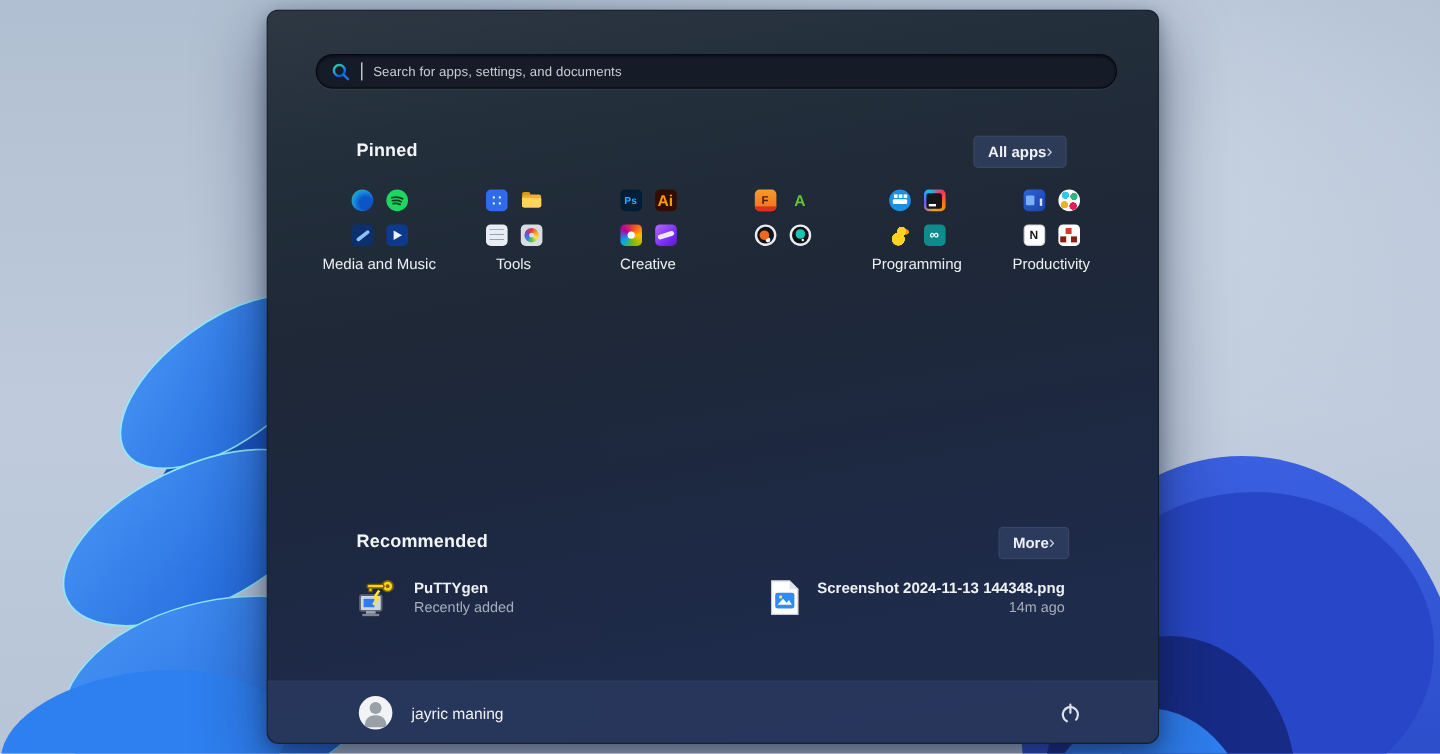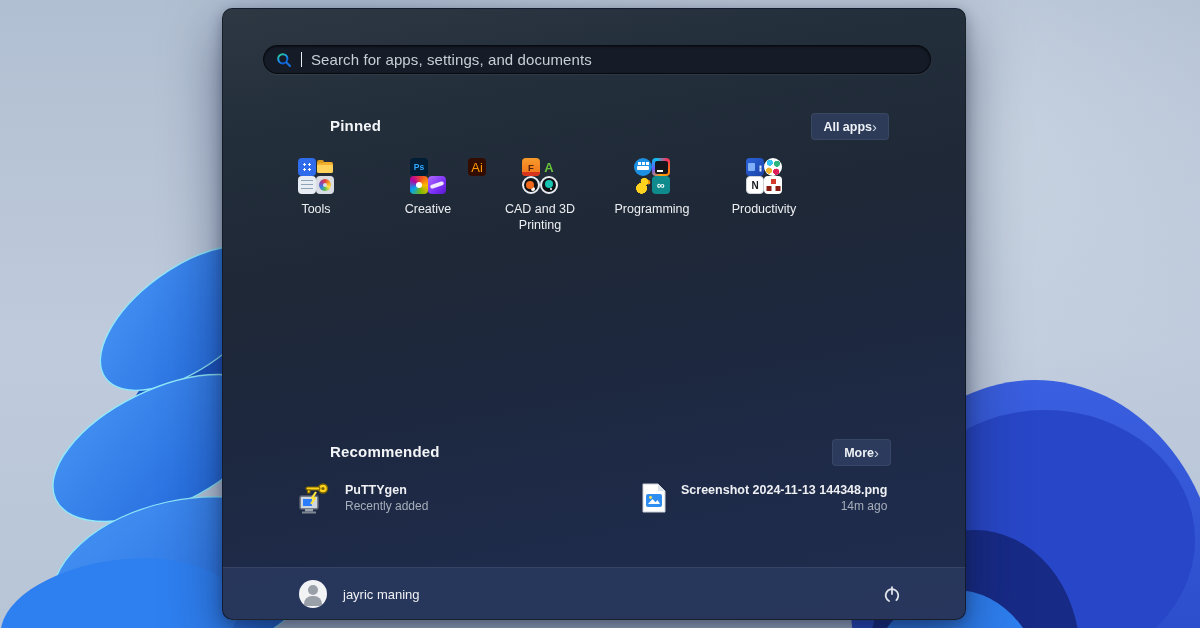--- a/index.html
+++ b/index.html
@@ -16,34 +16,34 @@
     border-radius:10px;
     background: linear-gradient(170deg, #2d3843 0%, #242f3c 16%, #1e2836 38%, #1d2841 62%, #1e2b4a 82%, #1f2c4e 100%);
     box-shadow: 0 22px 55px rgba(15,25,55,.5), 0 4px 14px rgba(15,25,55,.35);
     border:1px solid rgba(0,0,0,.35); }
 
   
   .search { position:absolute; left:40px; top:36px; width:668px; height:29px;
     background:#151b27; border-radius:15px; border:1px solid rgba(0,0,0,.6);
     box-shadow: inset 0 1px 2px rgba(0,0,0,.5), 0 1px 0 rgba(255,255,255,.05);
     display:flex; align-items:center; padding:0 12px; gap:9px; cursor:text; }
-  .search .ph { color:#c9cdd4; font-size:15px; letter-spacing:.1px; }
+  .search .ph { color:#c9cdd4; font-size:11px; letter-spacing:.1px; }
   .caret { width:1px; height:15px; background:#e8ebef; }
 
   
-  .sec-title { position:absolute; color:#f3f5f7; font-size:15px; font-weight:700; letter-spacing:.2px;margin-left:33px; }
+  .sec-title { position:absolute; color:#f3f5f7; font-size:15px; font-weight:700; letter-spacing:.2px; }
   .pill-btn { position:absolute; height:27px; padding:0 11px; display:flex; align-items:center; 
     background:rgba(49,65,100,.75); border:1px solid rgba(255,255,255,.06); border-radius:4px;
     color:#eef1f5; font-size:12.5px; font-weight:600; cursor:pointer; }
   .pill-btn .chev { color:#cdd5e2; font-size:15px; font-weight:400; line-height:1; margin-top:-1px; }
 
   
   .tiles { position:absolute; left:37px; top:149px; width:672px; display:flex; }
   .tile { width:112px; display:flex; flex-direction:column; align-items:center; cursor:pointer; }
-  .fgrid { display:grid; grid-template-columns:18px 18px; grid-auto-rows:18px; gap:0; }
+  .fgrid { display:grid; grid-template-columns:18px 18px; grid-auto-rows:18px; gap:11px; }
   .tile .lbl { margin-top:7px; width:100px; text-align:center; color:#edeff2; font-size:12.5px; line-height:16px; }
 
   .mi { width:18px; height:18px; border-radius:4px; position:relative; overflow:hidden; }
   .mi.rnd { border-radius:50%; }
 
   .mi-edge { background: radial-gradient(circle at 66% 64%, #0c55c6 0 32%, #1787e8 58%, #27c488 88%); }
   .mi-spotify { background:#1ed760; }
   .mi-paintdart { background:#0c2f6e; }
   .mi-paintdart i { position:absolute; left:3px; top:8px; width:13px; height:3px; background:#8ec0ff; border-radius:2px; transform:rotate(-38deg); }
   .mi-player { background:#0d3a8c; display:flex; align-items:center; justify-content:center; }
@@ -56,21 +56,21 @@
   .mi-folder i:before { content:""; position:absolute; left:0; top:-2px; width:7px; height:3px; background:#d99a1d; border-radius:2px 2px 0 0; }
   .mi-folder i:after { content:""; position:absolute; left:0; top:3px; width:16px; height:8px; background:#ffd35c; border-radius:1px 1px 2px 2px; }
   .mi-notepad { background:#e8edf3; }
   .mi-notepad i { position:absolute; left:3px; top:4px; width:12px; height:11px;
     background: repeating-linear-gradient(180deg, #8fa3b8 0 1px, transparent 1px 4px); }
   .mi-palette { background:#d9dde3; display:flex; align-items:center; justify-content:center; }
   .mi-palette i { width:12px; height:12px; border-radius:50%;
     background: conic-gradient(#e23c3c, #f5a623, #ffe34d, #58c24c, #2f7fe8, #8e44ad, #e23c3c); }
   .mi-palette i:before { content:""; position:absolute; width:4px; height:4px; background:#d9dde3; border-radius:50%; left:7px; top:7px; }
   .mi-ps { background:#001e36; color:#31a8ff; font-size:8.5px; font-weight:700; display:flex; align-items:center; justify-content:center; }
-  .mi-ai { background:#330c00; color:#ff9a00; font-size:13px; font-weight:400; display:flex; align-items:center; justify-content:center;margin-left:40px; }
+  .mi-ai { background:#330c00; color:#ff9a00; font-size:13px; font-weight:700; display:flex; align-items:center; justify-content:center; }
   .mi-photos { background: conic-gradient(from 20deg, #f25022, #ffb900, #7fba00, #00a4ef, #b4009e, #f25022); }
   .mi-photos i { position:absolute; left:6px; top:6px; width:6px; height:6px; border-radius:50%; background:#fff; }
   .mi-clip { background: linear-gradient(135deg, #b06bff 0%, #7b2ff7 60%, #5b18c9 100%); }
   .mi-clip i { position:absolute; left:2px; top:7px; width:14px; height:4px; background:#f0e6ff; border-radius:3px; transform:rotate(-18deg); }
   .mi-fusion { background: linear-gradient(180deg, #f89b2c, #f07018); color:#50200a; font-size:9.5px; font-weight:800; display:flex; align-items:center; justify-content:center; }
   .mi-fusion i { position:absolute; left:0; bottom:0; width:100%; height:4px; background:#d8331c; }
   .mi-acad { background:transparent; color:#67c23a; font-size:13px; font-weight:800; display:flex; align-items:center; justify-content:center; }
   .mi-slicer1, .mi-slicer2 { background:#101216; border:2px solid #e8ecf0; }
   .mi-slicer1 i { position:absolute; left:2px; top:3px; width:8px; height:8px; border-radius:50%; background:#f0681a; box-shadow: 3px 4px 0 -2px #ffffff; }
   .mi-slicer2 i { position:absolute; left:3px; top:2px; width:8px; height:8px; border-radius:50%; background:#19c3b2; box-shadow: 2px 5px 0 -3px #ffffff; }
@@ -168,20 +168,37 @@
 
   <div class="sec-title" style="left:74px; top:108px;">Pinned</div>
 
   <div class="pill-btn" style="right:76px; top:104px;">
     <span>All apps</span>
     <span class="chev">›</span>
   </div>
 
   <div class="tiles">
 
+    <div class="tile">
+      <div class="fgrid">
+        <div class="mi rnd mi-edge"></div>
+        <div class="mi rnd mi-spotify">
+          <svg width="18" height="18" viewBox="0 0 18 18">
+              <path d="M4.5 6.8c3-.9 6.4-.5 9 .9M5 9.3c2.6-.7 5.3-.3 7.5.8M5.5 11.7c2.1-.5 4.2-.2 6 .7" fill="none" stroke="#0c3b20" stroke-width="1.4" stroke-linecap="round"></path>
+            </svg>
+        </div>
+        <div class="mi mi-paintdart">
+            <i></i>
+          </div>
+        <div class="mi mi-player">
+            <i></i>
+          </div>
+      </div>
+      <div class="lbl">Media and Music</div>
+    </div>
 
     <div class="tile">
       <div class="fgrid">
         <div class="mi mi-calc">
             <i></i>
           </div>
         <div class="mi mi-folder">
             <i></i>
           </div>
         <div class="mi mi-notepad">
@@ -215,21 +232,20 @@
             <i></i>
           </div>
         <div class="mi mi-acad">A</div>
         <div class="mi rnd mi-slicer1">
             <i></i>
           </div>
         <div class="mi rnd mi-slicer2">
             <i></i>
           </div>
       </div>
-      <div class="lbl">CAD and 3D Printing</div>
     </div>
 
     <div class="tile">
       <div class="fgrid">
         <div class="mi rnd mi-docker">
             <i></i>
           </div>
         <div class="mi mi-idea">
             <i></i>
           </div>

